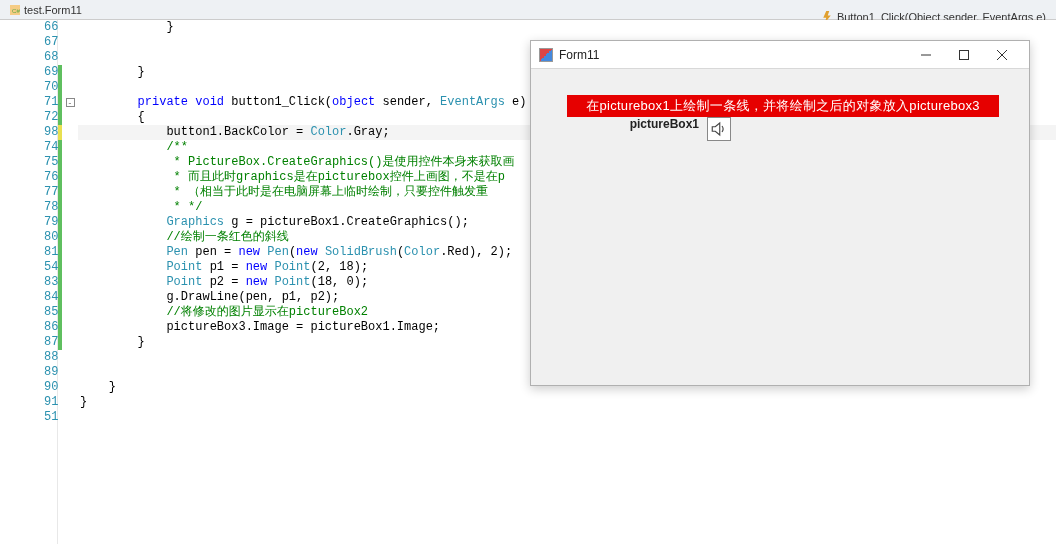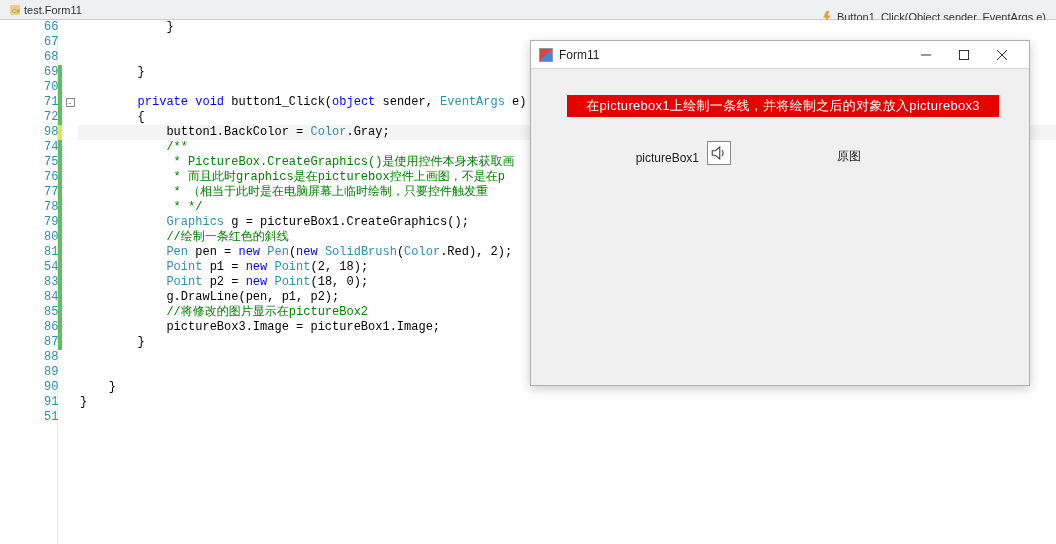--- a/index.html
+++ b/index.html
@@ -135,24 +135,24 @@
       text-align: center;
       font-family: 'SimSun','NSimSun',sans-serif;
       font-size: 13px;
       padding: 2px 4px;
       margin: 26px 30px 0 36px;
       white-space: nowrap;
       letter-spacing: 0.3px;
     }
     .wf-row {
       display: flex;
-      align-items: flex-end;
-      margin-top: 24px;
+      align-items: flex-start;
       padding-left: 86px;
       gap: 8px;
+      font-weight: bold;
     }
     .wf-label1 { width: 82px; text-align: right; font-size: 12px; color: #222; }
     .pic-box {
       width: 24px;
       height: 24px;
       border: 1px solid #888;
       background: #fff;
       margin-right: 30px;
       display: flex;
       align-items: center;
@@ -297,16 +297,15 @@
   <div class="banner">在picturebox1上绘制一条线，并将绘制之后的对象放入picturebox3</div>
 
   <div class="wf-row">
     <span class="wf-label1">pictureBox1</span>
     <div class="pic-box">
       <svg width="18" height="18" viewBox="0 0 24 24">
           <path d="M3 9 H7 L13 4 V20 L7 15 H3 Z" fill="none" stroke="#444" stroke-width="1.5"></path>
           <path d="M16 8 Q19 12 16 16" fill="none" stroke="#444" stroke-width="1.5"></path>
         </svg>
     </div>
-    <span class="label2">原图</span>
   </div>
 
 </div>
 
 </body></html>

